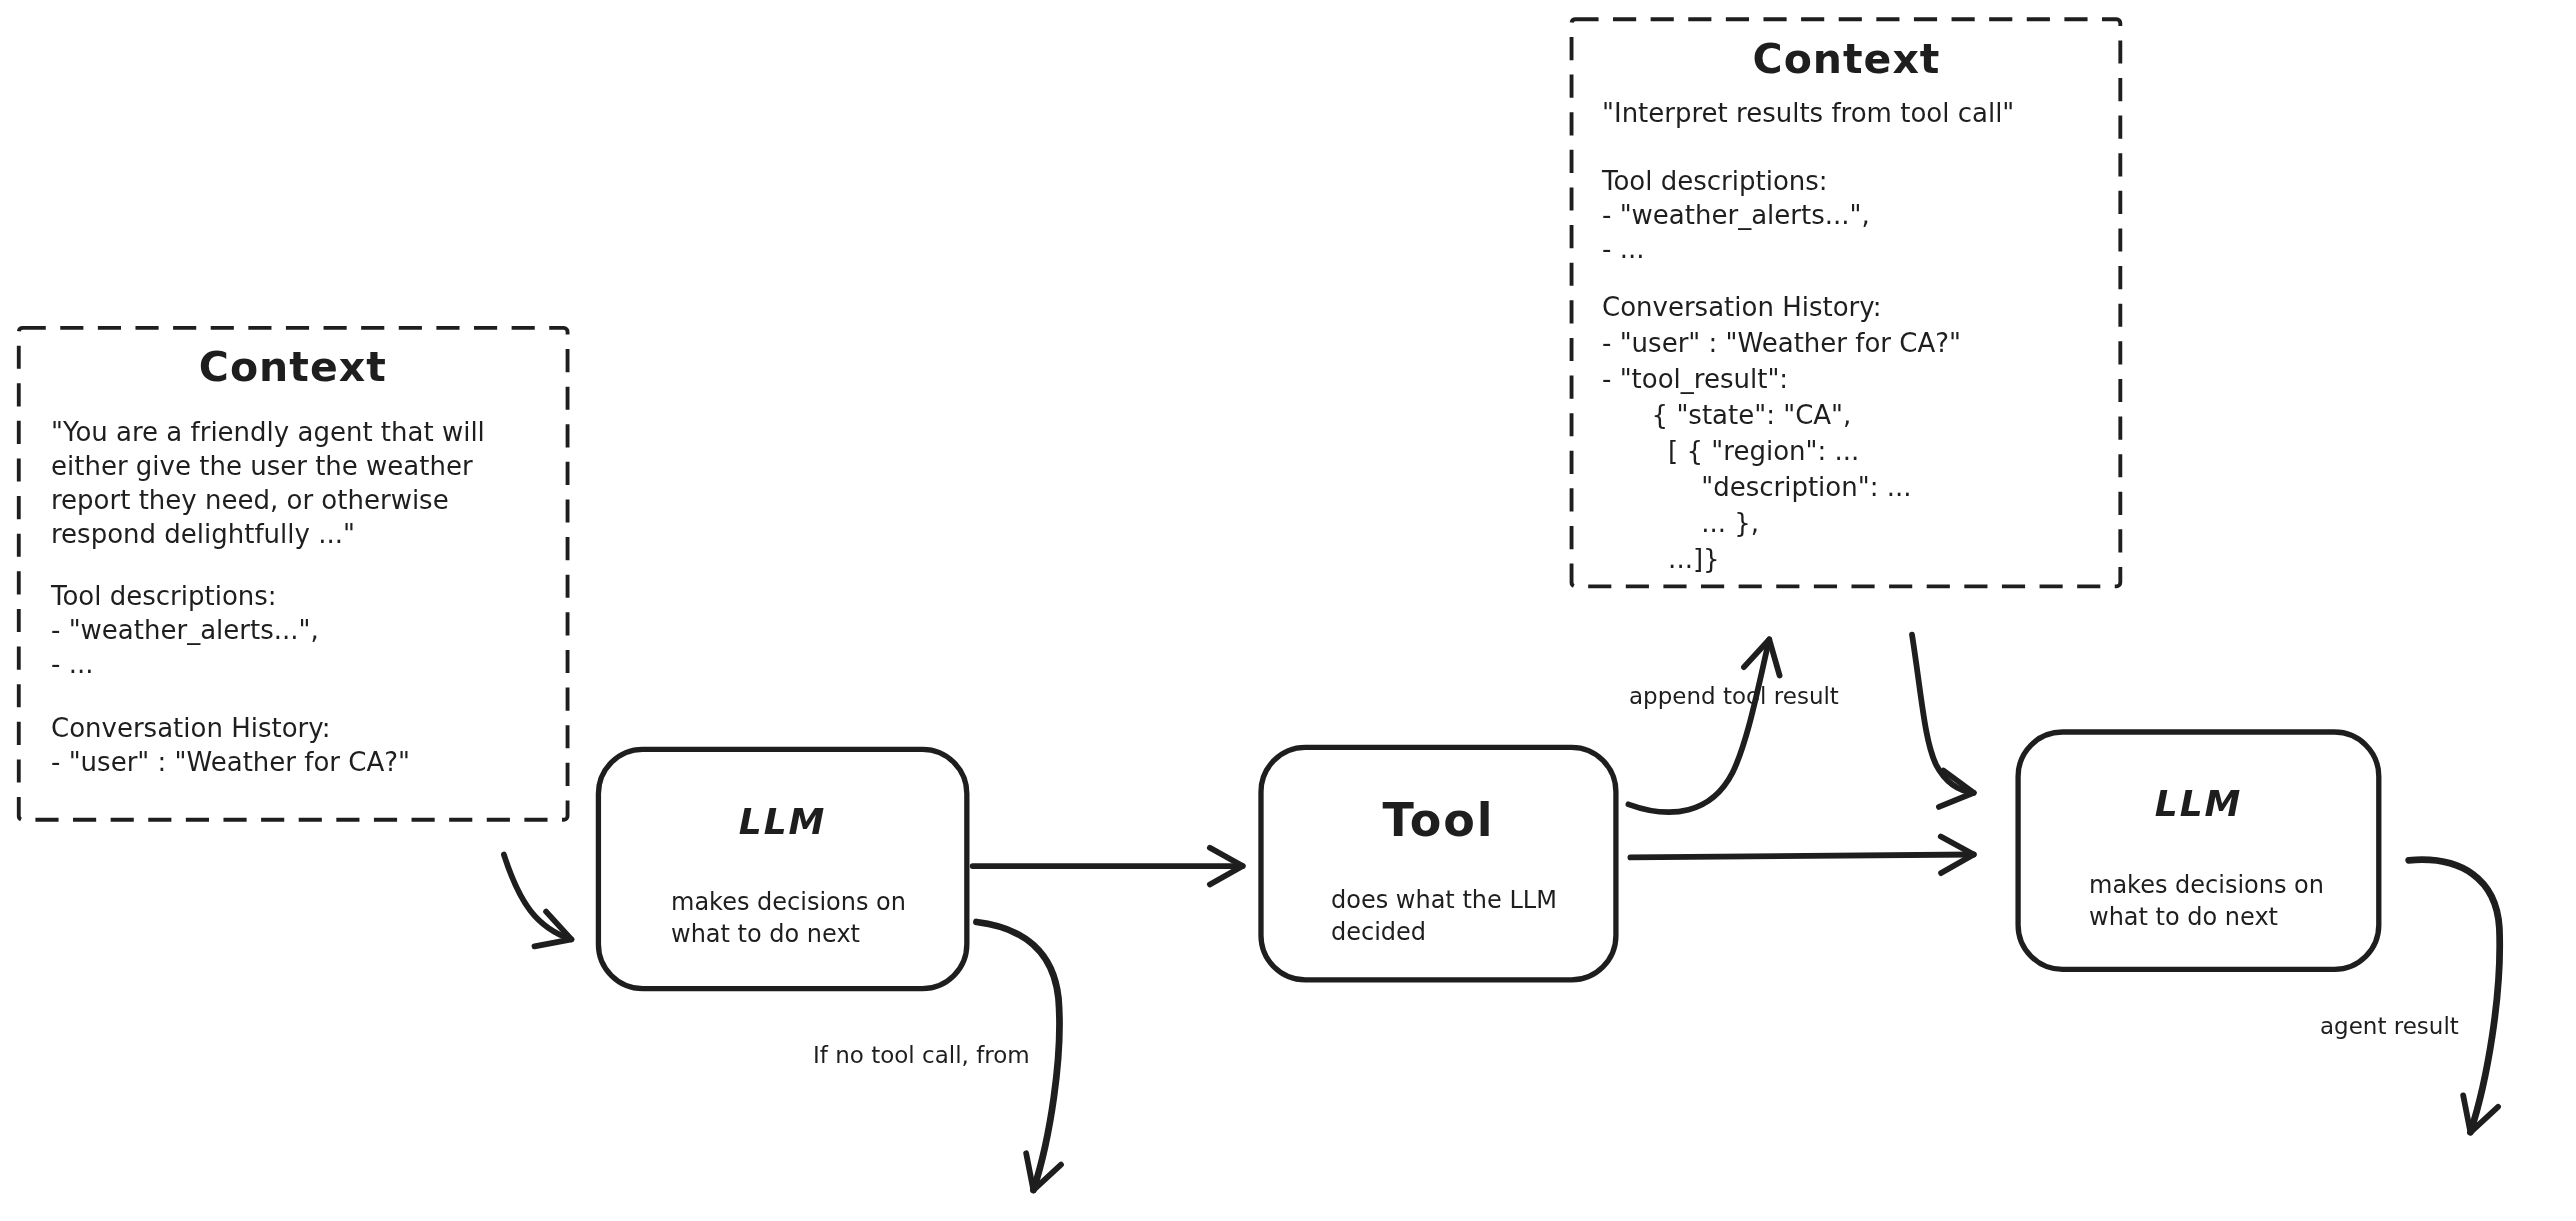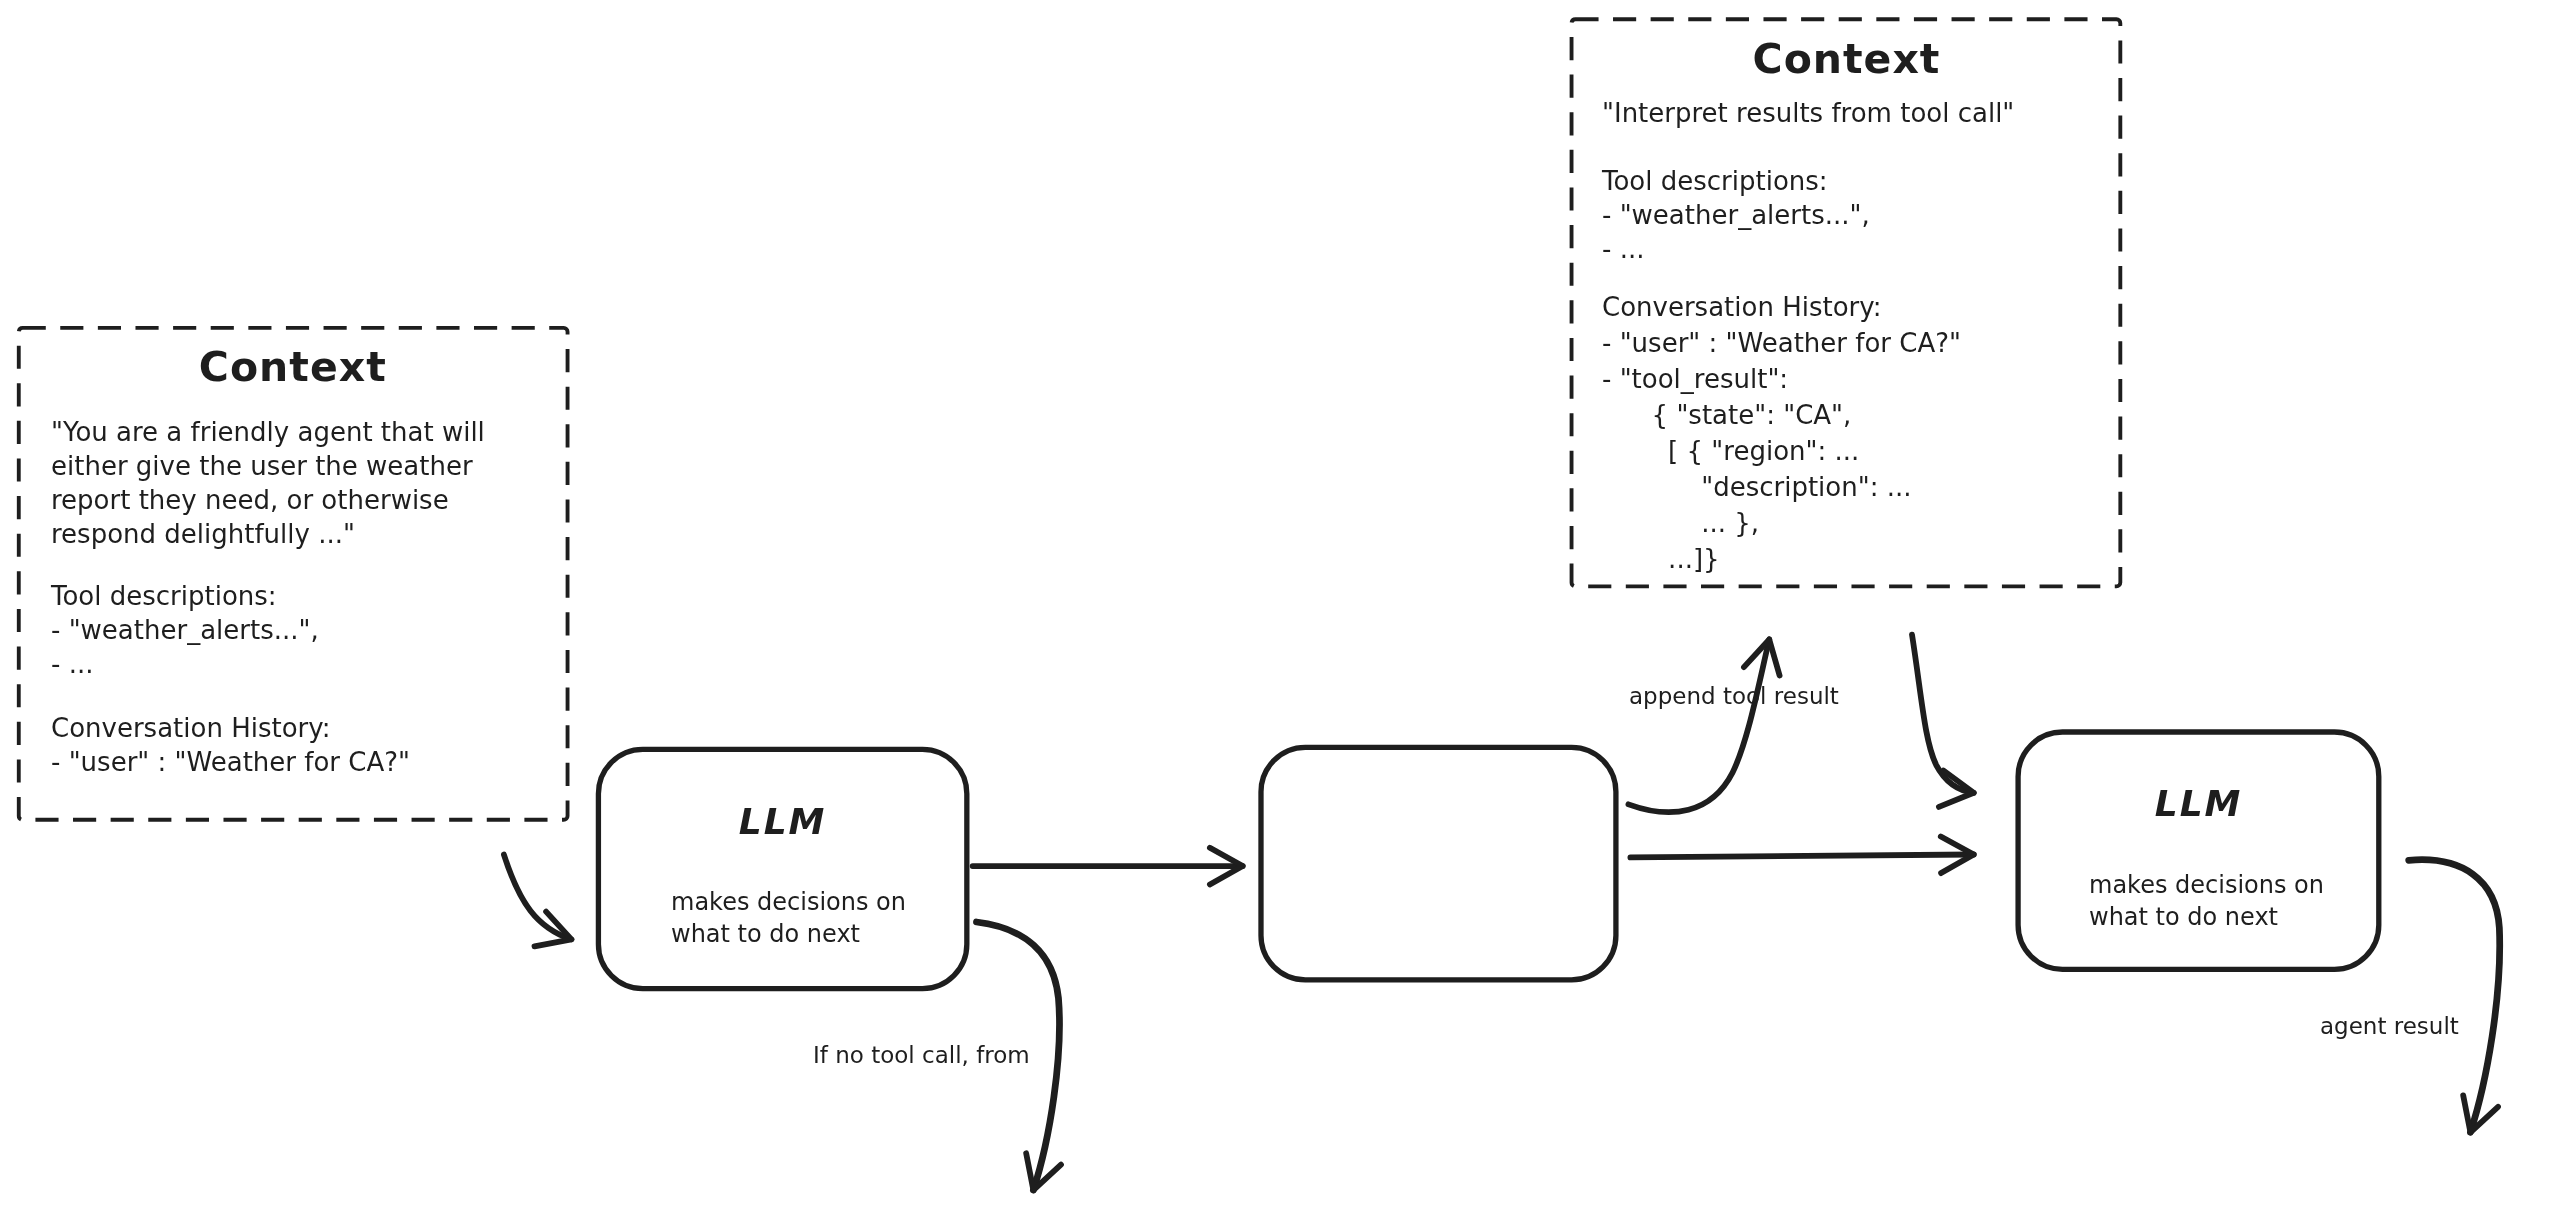--- a/index.html
+++ b/index.html
@@ -82,20 +82,23 @@
       { "state": "CA",
         [ { "region": ...
             "description": ...
             ... },
         ...]}</div>
 
   <div class="abs node-title italic" style="left:598px;top:801px;width:369px;">LLM</div>
   <div class="abs node-sub pre" style="left:671px;top:886px;">makes decisions on
 what to do next</div>
 
+  <div class="abs node-title" style="left:1261px;top:793px;width:355px;font-size:46px;">Tool</div>
+  <div class="abs node-sub pre" style="left:1331px;top:884px;">does what the LLM
+decided</div>
 
   <div class="abs node-title italic" style="left:2018px;top:783px;width:361px;">LLM</div>
   <div class="abs node-sub pre" style="left:2089px;top:869px;">makes decisions on
 what to do next</div>
 
   <div class="abs arrow-label" style="left:1629px;top:683px;">append tool result</div>
   <div class="abs arrow-label" style="left:813px;top:1042px;">If no tool call, from</div>
   <div class="abs arrow-label" style="left:2320px;top:1013px;">agent result</div>
 
 </div>

